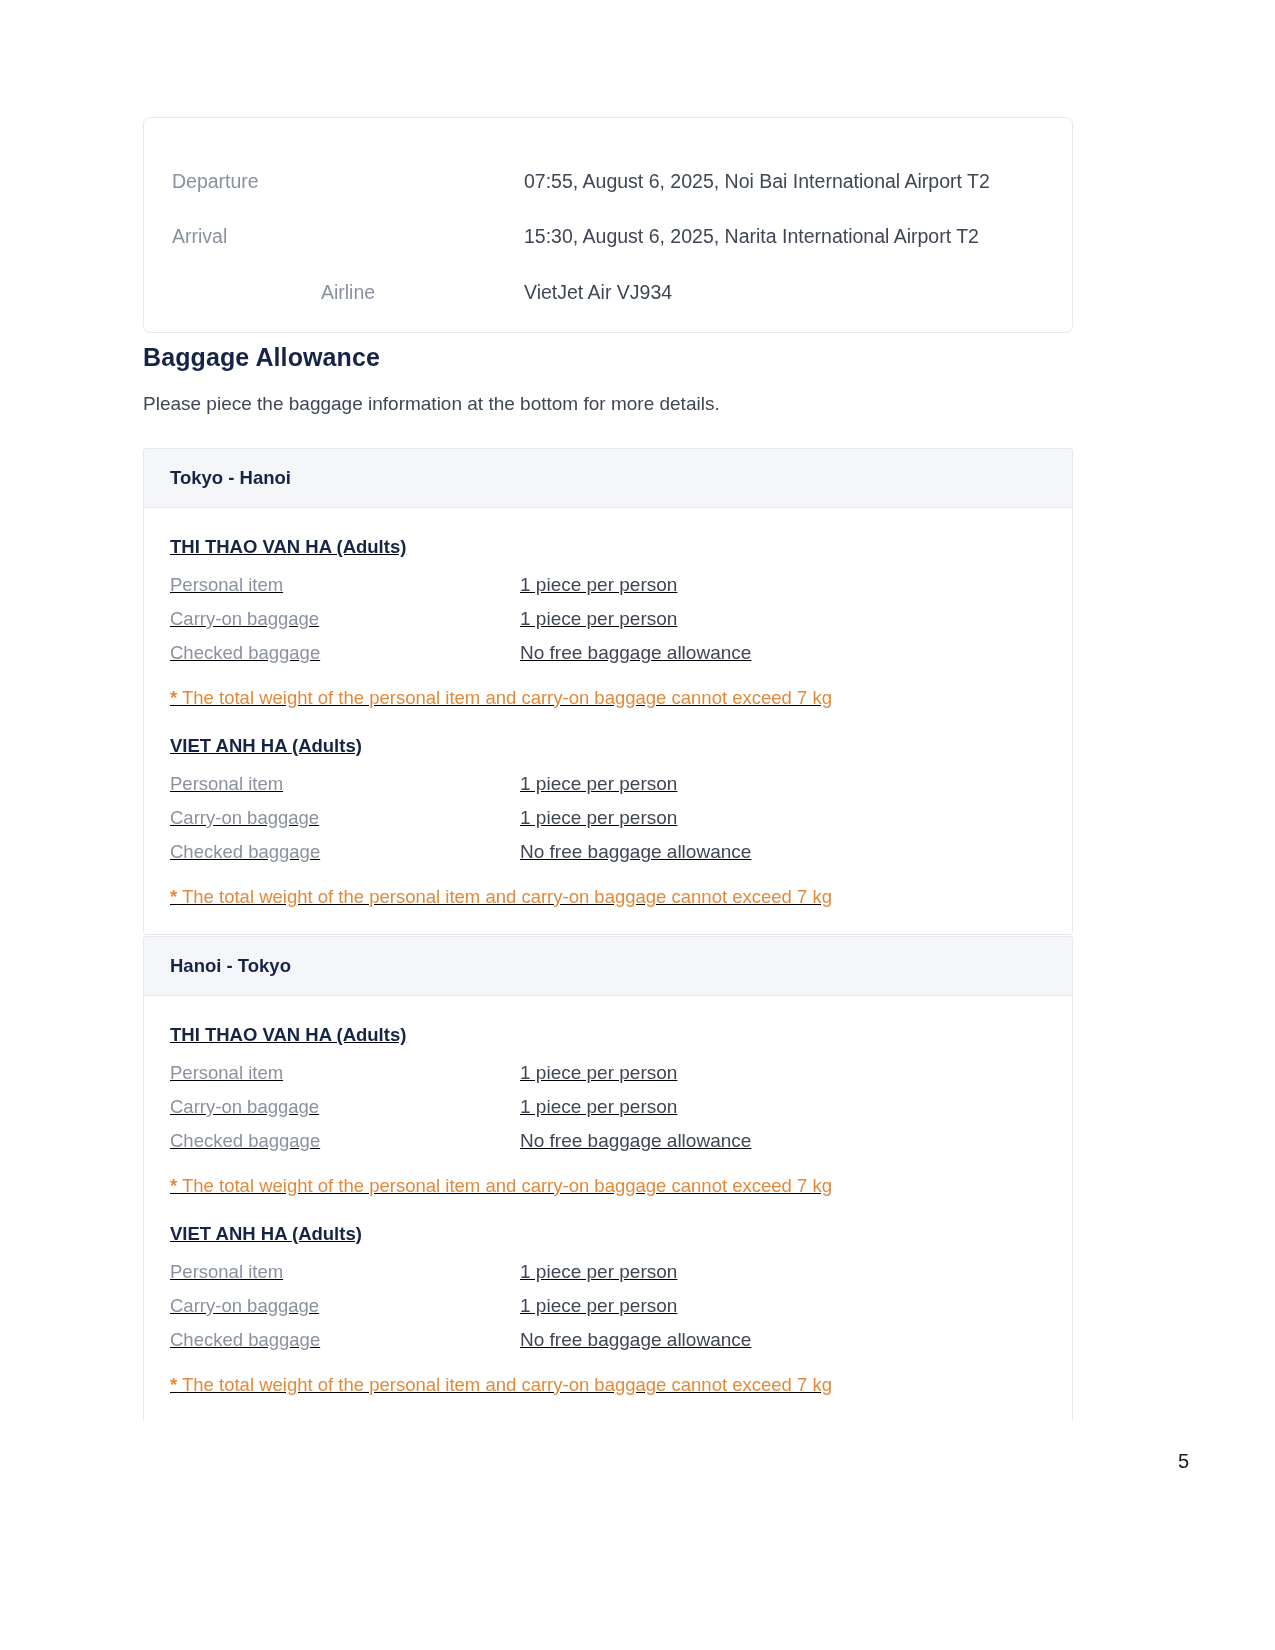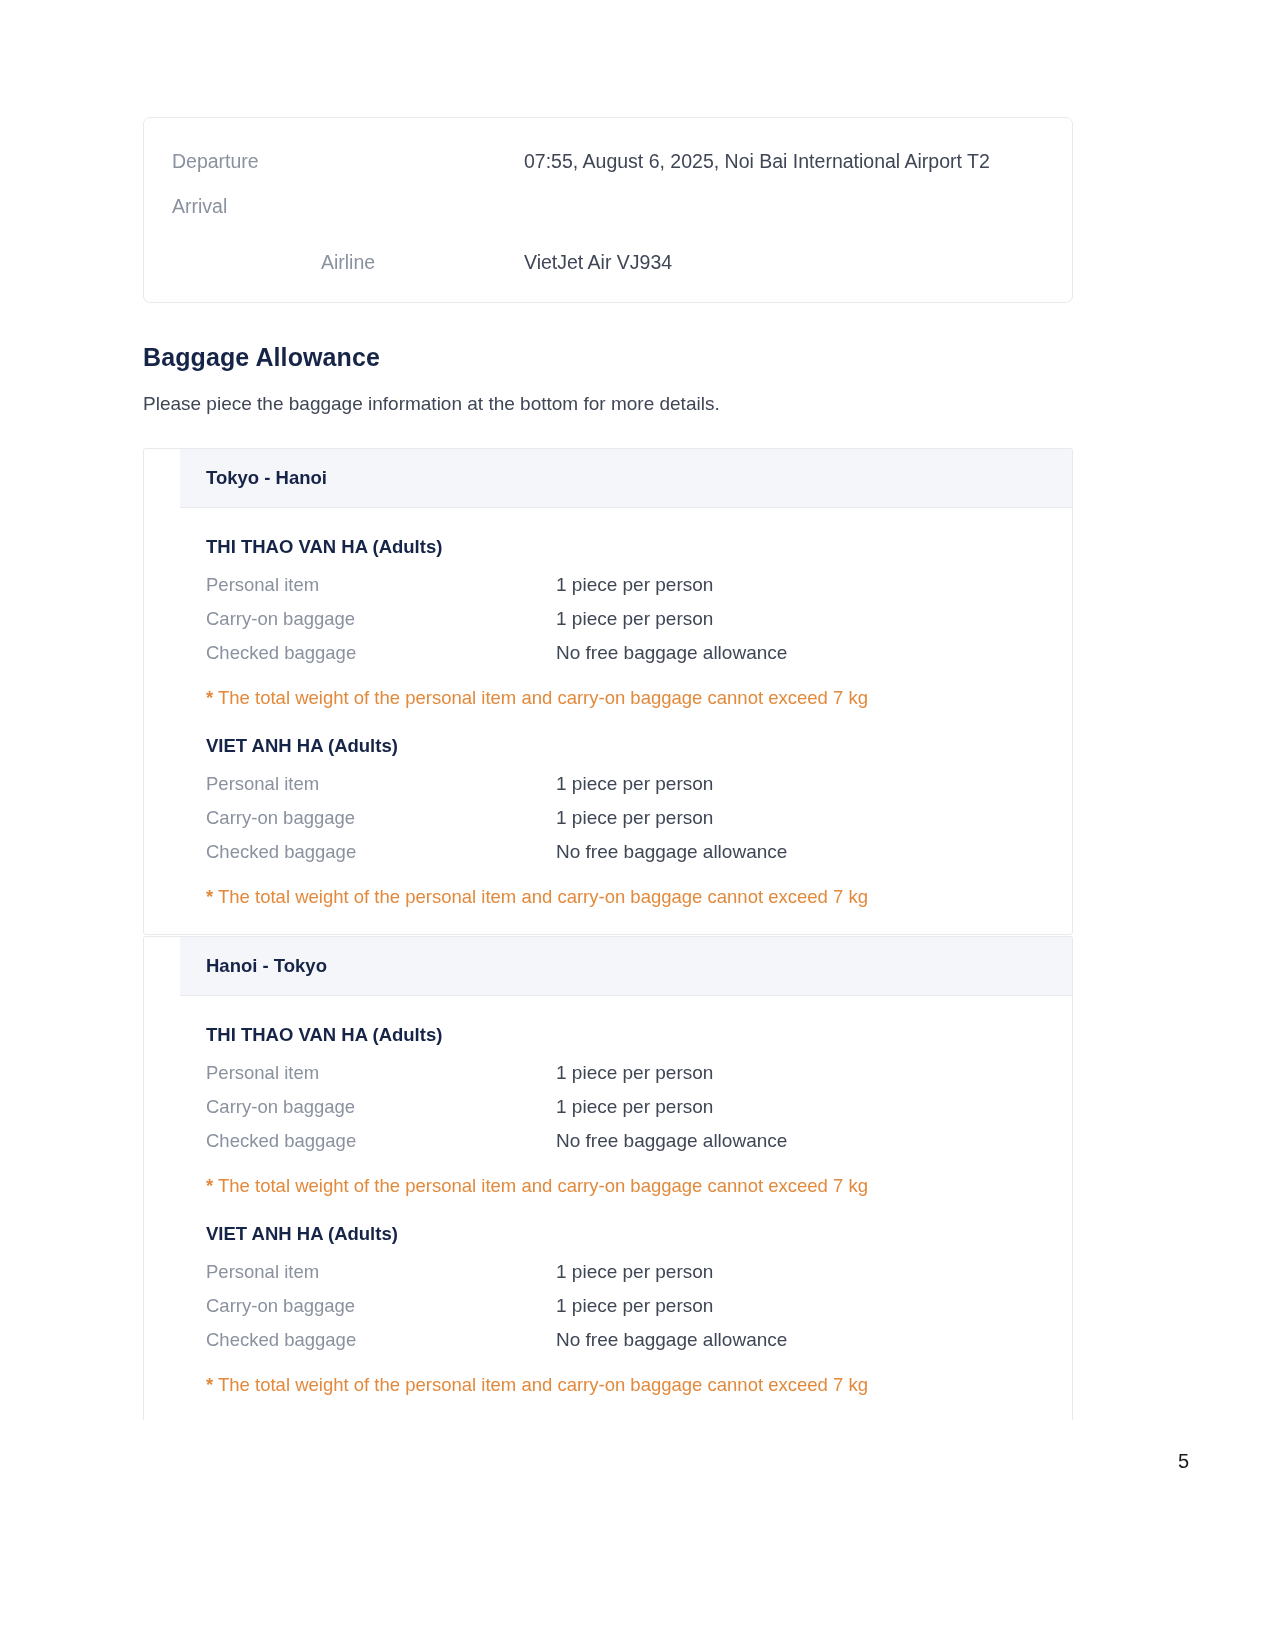--- a/index.html
+++ b/index.html
@@ -20,21 +20,21 @@
 
   
   .flight-card {
     position: absolute;
     left: 143px;
     top: 117px;
     width: 930px;
     background: #ffffff;
     border: 1px solid #e8e9ee;
     border-radius: 7px;
-    padding: 22px 28px 28px 28px;
+    padding: 42px 28px 28px 28px;
   }
   .info-row {
     display: flex;
     align-items: baseline;
     margin-bottom: 22px;
   }
   .info-row:last-child { margin-bottom: 0; text-align: center; }
   .info-label {
     width: 352px;
     flex: 0 0 352px;
@@ -70,42 +70,41 @@
 
   
   .bag-card {
     position: absolute;
     left: 143px;
     width: 930px;
     background: #ffffff;
     border: 1px solid #e8e9ee;
     border-radius: 3px;
     overflow: hidden;
-    padding-left: 36px;
   }
   .bag-card.first { top: 448px; }
   .bag-card.second {
     top: 936px;
     border-bottom: none;
     border-bottom-left-radius: 0;
     border-bottom-right-radius: 0;
     height: 484px;
   }
   .bag-card-header {
     background: #f5f6fa;
     border-bottom: 1px solid #e8e9ee;
     padding: 18px 26px 18px 26px;
     font-size: 18.5px;
     font-weight: bold;
     color: #162447;
   }
   .bag-card-body {
     padding: 28px 26px 26px 26px;
   }
-  .pax-block { margin-bottom: 26px; }
+  .pax-block { margin-bottom: 26px; text-decoration: underline; }
   .pax-block:last-child { margin-bottom: 0; }
   .pax-name {
     font-size: 18.5px;
     font-weight: bold;
     color: #162447;
     margin-bottom: 16px;
   }
   .bag-row {
     display: flex;
     align-items: flex-end;
@@ -142,20 +141,21 @@
 
 <div class="page">
 
   <div class="flight-card">
     <div class="info-row">
       <div class="info-label">Departure</div>
       <div class="info-value">07:55, August 6, 2025, Noi Bai International Airport T2</div>
     </div>
     <div class="info-row">
       <div class="info-label">Arrival</div>
+      <div class="info-value">15:30, August 6, 2025, Narita International Airport T2</div>
     </div>
     <div class="info-row">
       <div class="info-label">Airline</div>
       <div class="info-value">VietJet Air VJ934</div>
     </div>
   </div>
 
   <div class="section-title">Baggage Allowance</div>
   <div class="section-sub">Please piece the baggage information at the bottom for more details.</div>
 

